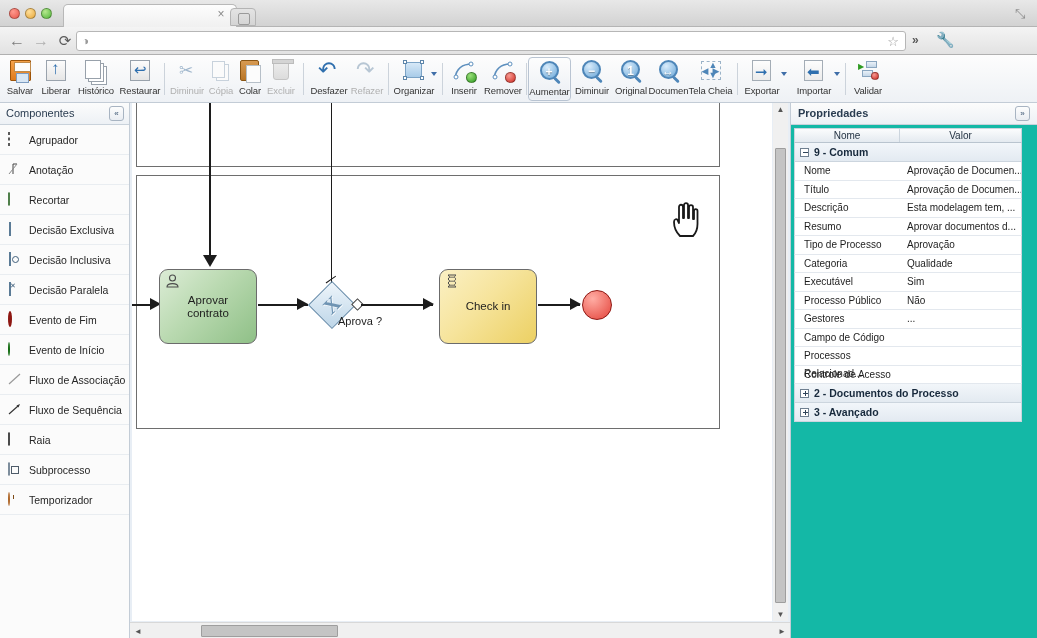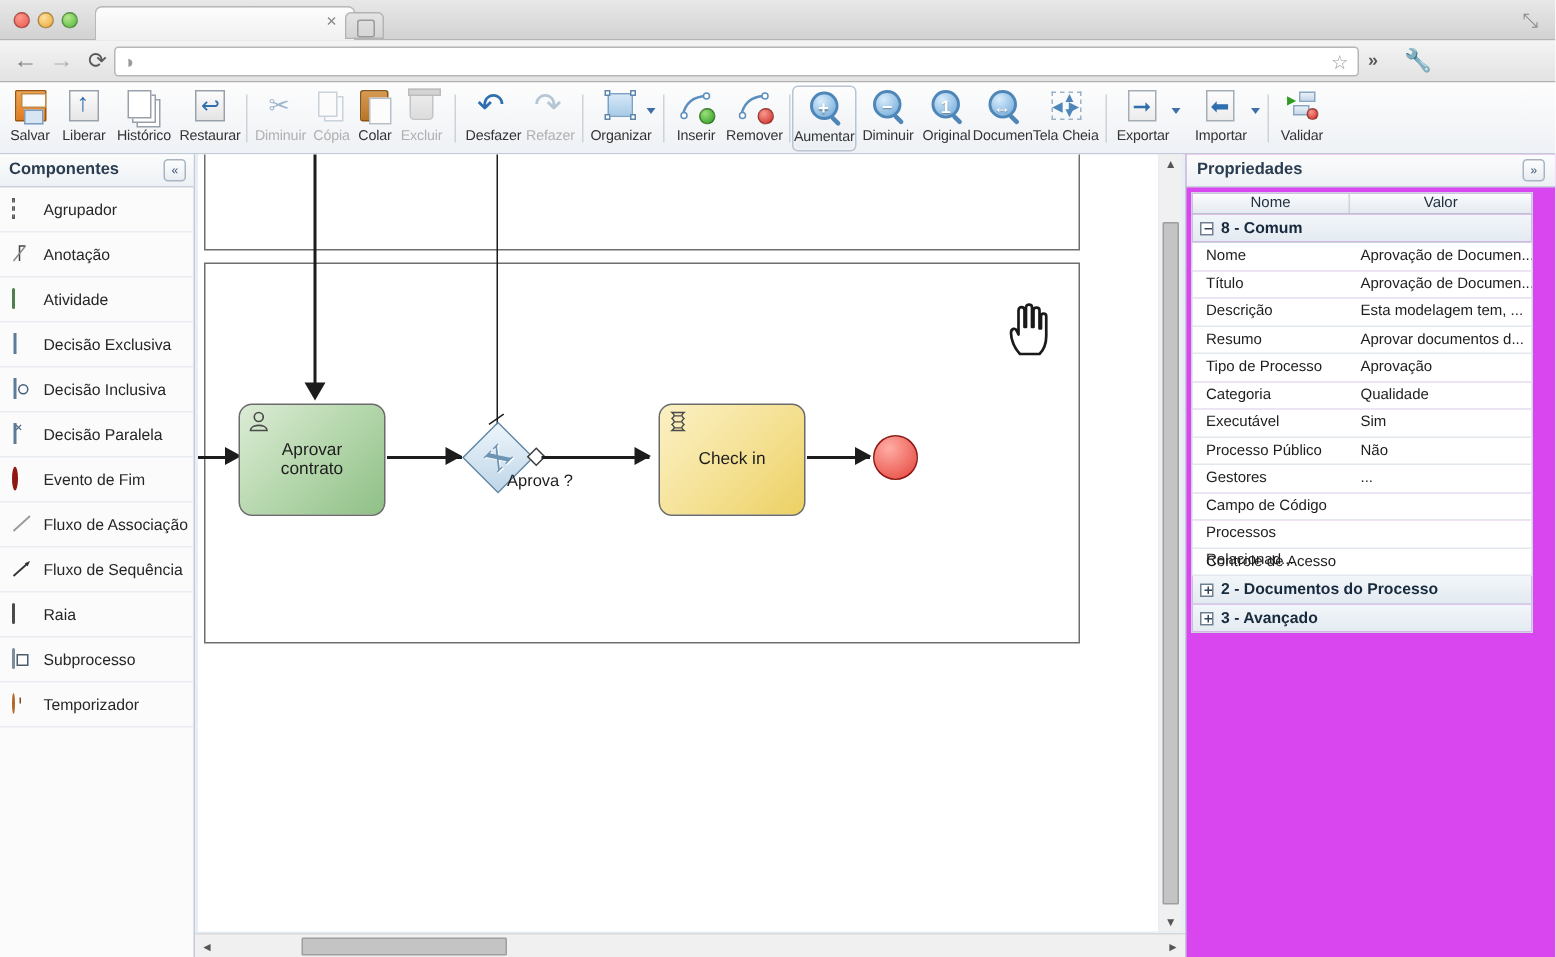--- a/index.html
+++ b/index.html
@@ -117,21 +117,21 @@
 
   
   #sidebar {
     position:absolute; left:0; top:103px; width:130px; height:535px;
     background:#fbfbfb; border-right:1px solid #c3ccd6;
   }
   #sidebar-head {
     height:22px; background:linear-gradient(to bottom,#fcfcfc,#edf1f5);
     border-bottom:1px solid #c9d2db; position:relative;
   }
-  #sidebar-title { position:absolute; left:6px; top:4px; font-size:11px; color:#2a3c50; font-weight:bold; }
+  #sidebar-title { position:absolute; left:6px; top:4px; font-size:11px; color:#2a3c50; font-weight:normal; }
   #sidebar-collapse {
     position:absolute; right:5px; top:3px; width:15px; height:15px;
     border:1px solid #a8b4c2; border-radius:3px;
     background:linear-gradient(to bottom,#fdfdfd,#e9edf2);
     font-size:8px; color:#35506e; text-align:center; line-height:14px;
   }
   .comp-item {
     height:30px; display:flex; align-items:center; gap:7px; padding-left:8px;
     border-bottom:1px solid #e9edf1; font-size:10.5px; color:#262626;
   }
@@ -196,21 +196,21 @@
   #hand-cursor { position:absolute; left:539px; top:99px; width:28px; height:36px; z-index:30; }
 
   
   .sb-track { position:absolute; background:#f0f0f0; }
   .sb-thumb { position:absolute; background:#c4c4c4; border:1px solid #9e9e9e; border-radius:1px; }
   .sb-arrow { position:absolute; color:#555; font-size:8px; text-align:center; }
 
   
   #properties {
     position:absolute; left:790px; top:103px; width:247px; height:535px;
-    background:#d946ef; border-left:1px solid #c3ccd6;
+    background:#14b8a6; border-left:1px solid #c3ccd6;
   }
   #prop-head {
     height:22px; background:linear-gradient(to bottom,#fcfcfc,#edf1f5);
     border-bottom:1px solid #c9d2db; position:relative;
   }
   #prop-title { position:absolute; left:7px; top:4px; font-size:11px; color:#2a3c50; font-weight:bold; }
   #prop-expand {
     position:absolute; right:7px; top:3px; width:15px; height:15px;
     border:1px solid #a8b4c2; border-radius:3px;
     background:linear-gradient(to bottom,#fdfdfd,#e9edf2);
@@ -468,37 +468,41 @@
     <span class="comp-ico">
       <svg class="ci-annot" viewBox="0 0 13 12">
           <path d="M9 1 H5 V11" stroke="#444" stroke-width="1" fill="none"></path>
           <path d="M1 11 L9 1" stroke="#888" stroke-width="1" fill="none"></path>
         </svg>
     </span>
     <span>Anotação</span>
   </div>
   <div class="comp-item">
     <span class="comp-ico"><span class="ci-act"></span></span>
-    <span>Atividade</span>
+    <span>Recortar</span>
   </div>
   <div class="comp-item">
     <span class="comp-ico"><span class="ci-diam"></span></span>
     <span>Decisão Exclusiva</span>
   </div>
   <div class="comp-item">
     <span class="comp-ico"><span class="ci-diam incl"></span></span>
     <span>Decisão Inclusiva</span>
   </div>
   <div class="comp-item">
     <span class="comp-ico"><span class="ci-diam par"></span></span>
     <span>Decisão Paralela</span>
   </div>
   <div class="comp-item">
     <span class="comp-ico"><span class="ci-end"></span></span>
     <span>Evento de Fim</span>
+  </div>
+  <div class="comp-item">
+    <span class="comp-ico"><span class="ci-start"></span></span>
+    <span>Evento de Início</span>
   </div>
   <div class="comp-item">
     <span class="comp-ico">
       <svg class="ci-line" viewBox="0 0 13 12">
           <line x1="1" y1="11" x2="12" y2="1" stroke="#999" stroke-width="1.2"></line>
         </svg>
     </span>
     <span>Fluxo de Associação</span>
   </div>
   <div class="comp-item">
@@ -603,21 +607,21 @@
   </div>
 
   <div id="prop-table">
     <div class="prop-colhead">
       <div class="pc-name">Nome</div>
       <div class="pc-val">Valor</div>
     </div>
 
     <div class="prop-group">
       <span class="grp-toggle"></span>
-      <span>8 - Comum</span>
+      <span>9 - Comum</span>
     </div>
 
     <div class="prop-row">
       <div class="pr-n">Nome</div>
       <div class="pr-v">Aprovação de Documen...</div>
     </div>
     <div class="prop-row">
       <div class="pr-n">Título</div>
       <div class="pr-v">Aprovação de Documen...</div>
     </div>

